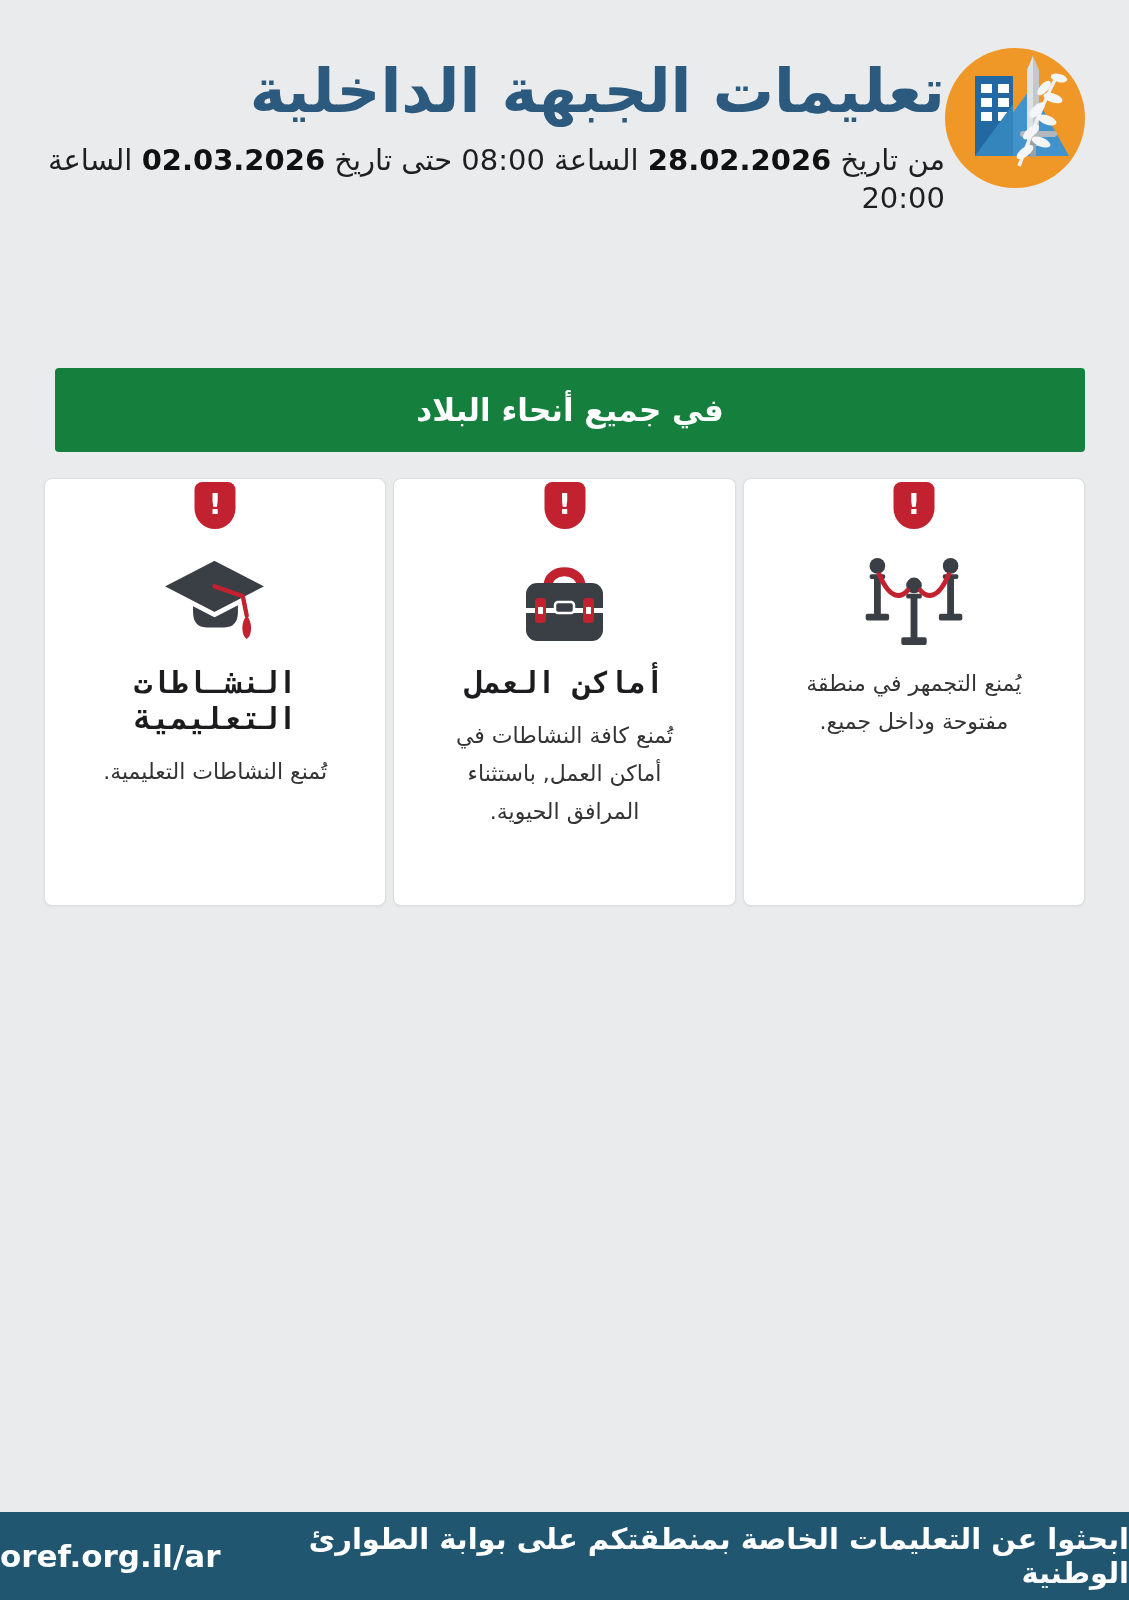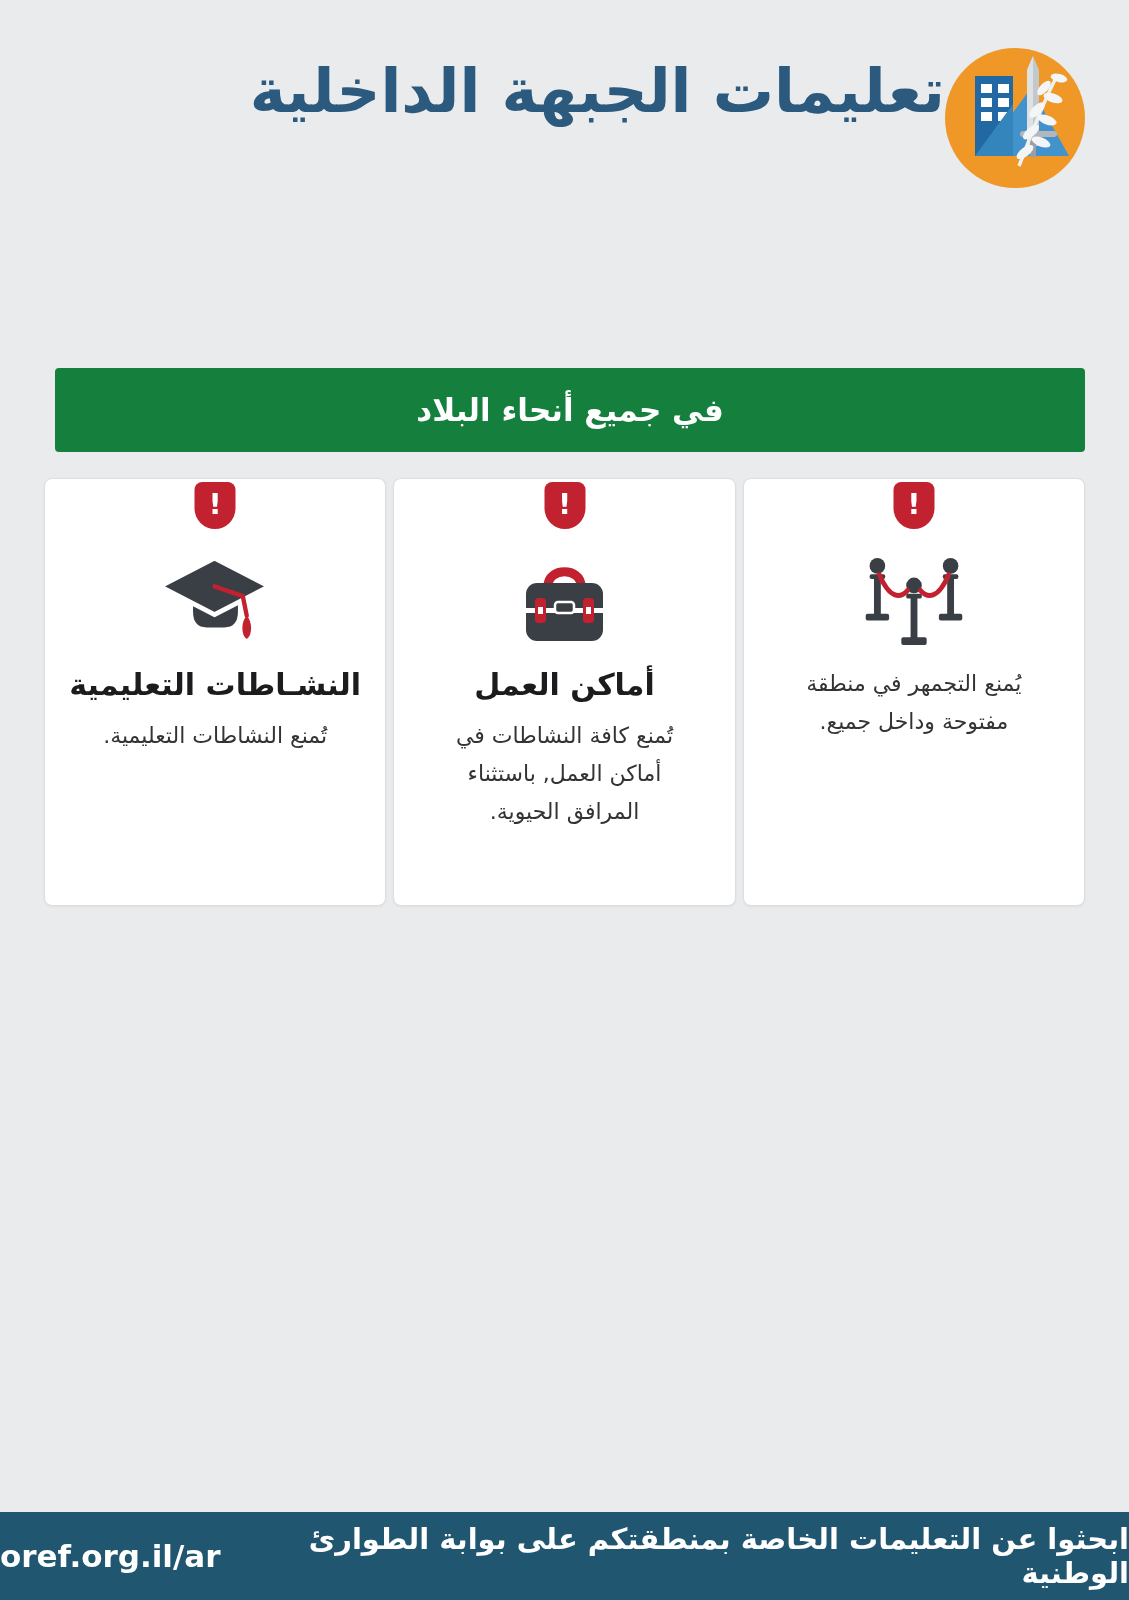--- a/index.html
+++ b/index.html
@@ -50,21 +50,21 @@
   .alert-badge .mark{
     color:#fff;font-size:29px;font-weight:bold;line-height:1;
     margin-top:-2px;
   }
   .card-icon{
     margin-top:72px;height:100px;
     display:flex;align-items:flex-end;justify-content:center;
   }
   .card-title{
     margin-top:16px;font-size:30px;font-weight:bold;color:#1c1c1e;
-    padding:0 24px;line-height:1.2;
+    padding:0 24px;line-height:1.2;font-family:Liberation Mono, monospace;
   }
   .card-desc{
     margin-top:14px;font-size:22px;color:#333;line-height:1.72;
     padding:0 34px;
   }
   
   .footer{
     position:absolute;left:0;right:0;bottom:0;height:88px;
     background:#205670;color:#fff;
     display:flex;align-items:center;justify-content:center;
@@ -108,20 +108,27 @@
           <ellipse cx="102" cy="72" rx="10" ry="4.5" transform="rotate(20 102 72)"></ellipse>
           <ellipse cx="92" cy="62" rx="10" ry="4.5" transform="rotate(-45 92 62)"></ellipse>
           <ellipse cx="108" cy="50" rx="10" ry="4.5" transform="rotate(18 108 50)"></ellipse>
           <ellipse cx="99" cy="40" rx="9" ry="4.2" transform="rotate(-48 99 40)"></ellipse>
           <ellipse cx="114" cy="30" rx="8.5" ry="4" transform="rotate(14 114 30)"></ellipse>
         </g>
       </svg>
     </div>
     <div class="header-text">
       <div class="page-title">تعليمات الجبهة الداخلية</div>
+      <div class="date-line">
+        <span>من تاريخ</span>
+        <b>28.02.2026</b>
+        <span>الساعة 08:00 حتى تاريخ</span>
+        <b>02.03.2026</b>
+        <span>الساعة 20:00</span>
+      </div>
     </div>
   </div>
 
   <div class="region-banner">
     <span class="label">في جميع أنحاء البلاد</span>
   </div>
 
   <div class="cards-row">
 
     <div class="card">

